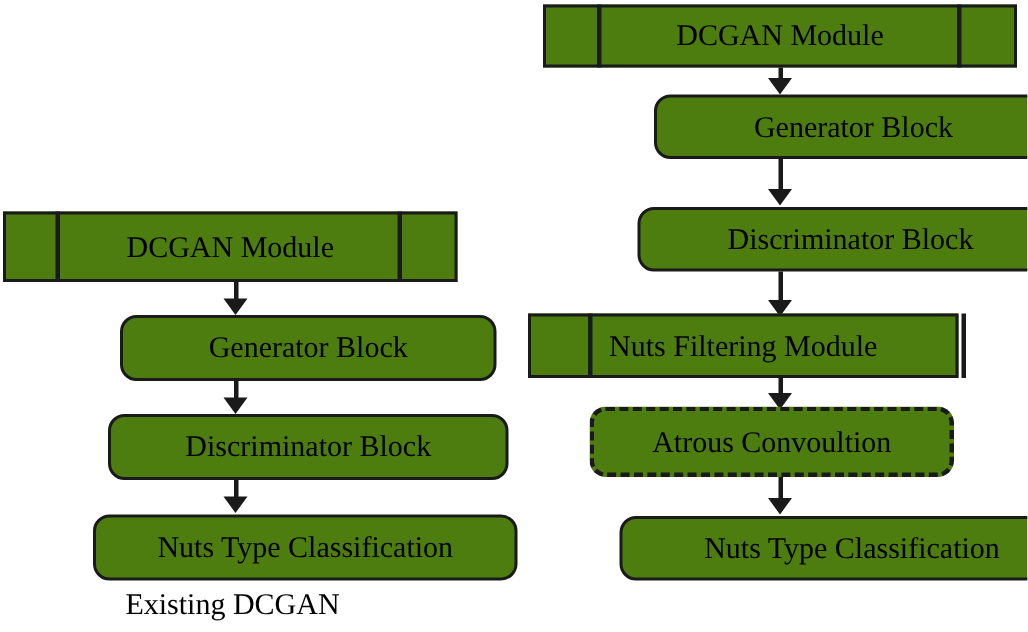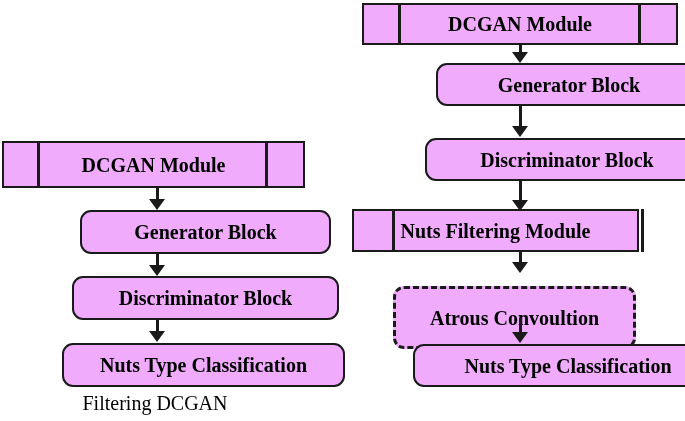--- a/index.html
+++ b/index.html
@@ -15,29 +15,28 @@
     width: 685px;
     height: 421px;
     background: #ffffff;
     overflow: hidden;
   }
 
   
   .block {
     position: absolute;
     box-sizing: border-box;
-    background: #f0abfc;
+    background: #4d7c0f;
     border: 2.5px solid #1a1a1a;
     display: flex;
     align-items: center;
     justify-content: center;
     color: #000000;
     line-height: 1;
     white-space: nowrap;
-    font-weight: bold;
   }
   .block.rounded {
     border-radius: 11px;
     margin-left: 48px;
   }
   .block.dashed {
     border-style: dashed;
     border-width: 3px;
     border-radius: 11px;
   }
@@ -101,21 +100,21 @@
     <span>Discriminator Block</span>
   </div>
 
   <div class="arrow-line" style="left:156px; top:320px; height:14px;"></div>
   <div class="arrow-head" style="left:149px; top:331px;"></div>
 
   <div class="block rounded" style="left:14px; top:343px; width:283px; height:44px; font-size:20px;">
     <span>Nuts Type Classification</span>
   </div>
 
-  <div class="caption" style="left:0px; top:393px; width:310px; font-size:20px;">Filtering DCGAN</div>
+  <div class="caption" style="left:0px; top:393px; width:310px; font-size:20px;">Existing DCGAN</div>
 
   <div class="block square" style="left:362px; top:3px; width:316px; height:42px; font-size:20px;">
     <span>DCGAN Module</span>
   </div>
   <div class="divider" style="left:398px; top:3px; height:42px;"></div>
   <div class="divider" style="left:638px; top:3px; height:42px;"></div>
 
   <div class="arrow-line" style="left:519px; top:45px; height:9px;"></div>
   <div class="arrow-head" style="left:512px; top:52px;"></div>
 
@@ -135,21 +134,21 @@
 
   <div class="block square" style="left:352px; top:209px; width:287px; height:43px; font-size:20px;">
     <span>Nuts Filtering Module</span>
   </div>
   <div class="divider" style="left:392px; top:209px; height:43px;"></div>
   <div class="divider" style="left:641px; top:209px; height:43px;"></div>
 
   <div class="arrow-line" style="left:519px; top:252px; height:12px;"></div>
   <div class="arrow-head" style="left:512px; top:262px;"></div>
 
-  <div class="block dashed" style="left:393px; top:286px; width:243px; height:63px; font-size:20px;">
+  <div class="block dashed" style="left:393px; top:271px; width:243px; height:47px; font-size:20px;">
     <span>Atrous Convoultion</span>
   </div>
 
   <div class="arrow-line" style="left:519px; top:318px; height:16px;"></div>
   <div class="arrow-head" style="left:512px; top:332px;"></div>
 
   <div class="block rounded" style="left:365px; top:344px; width:310px; height:43px; font-size:20px;">
     <span>Nuts Type Classification</span>
   </div>
 

